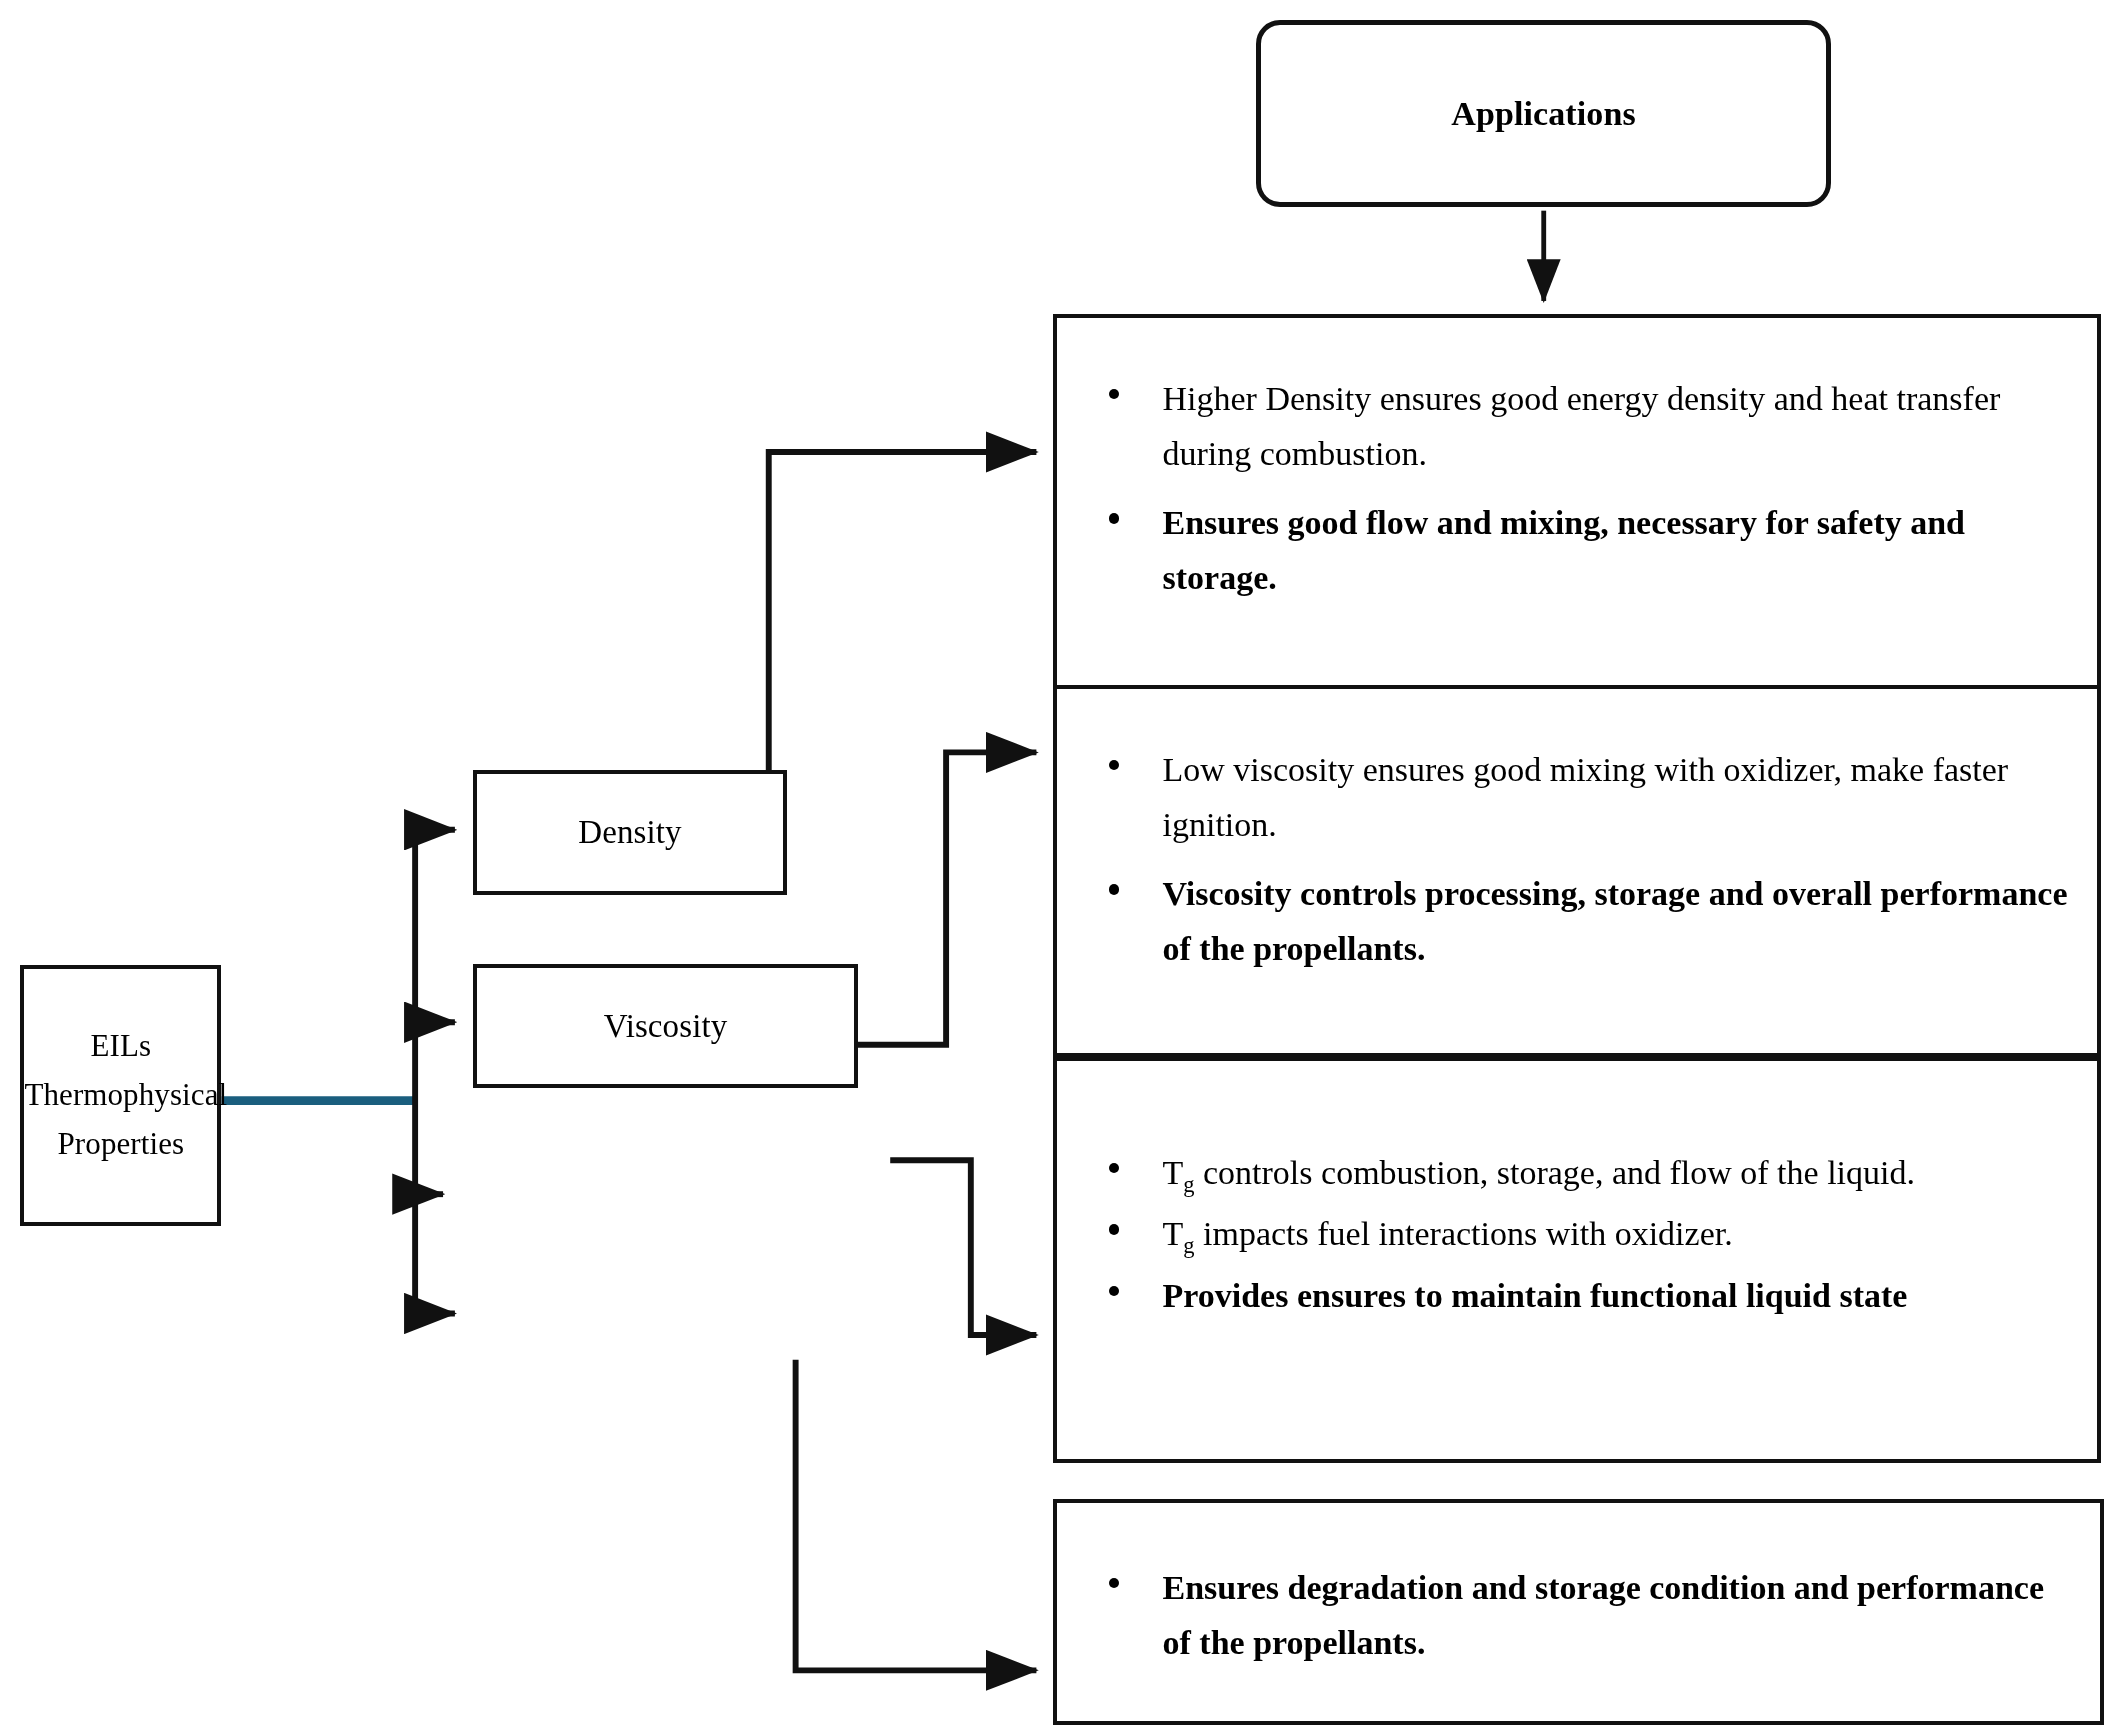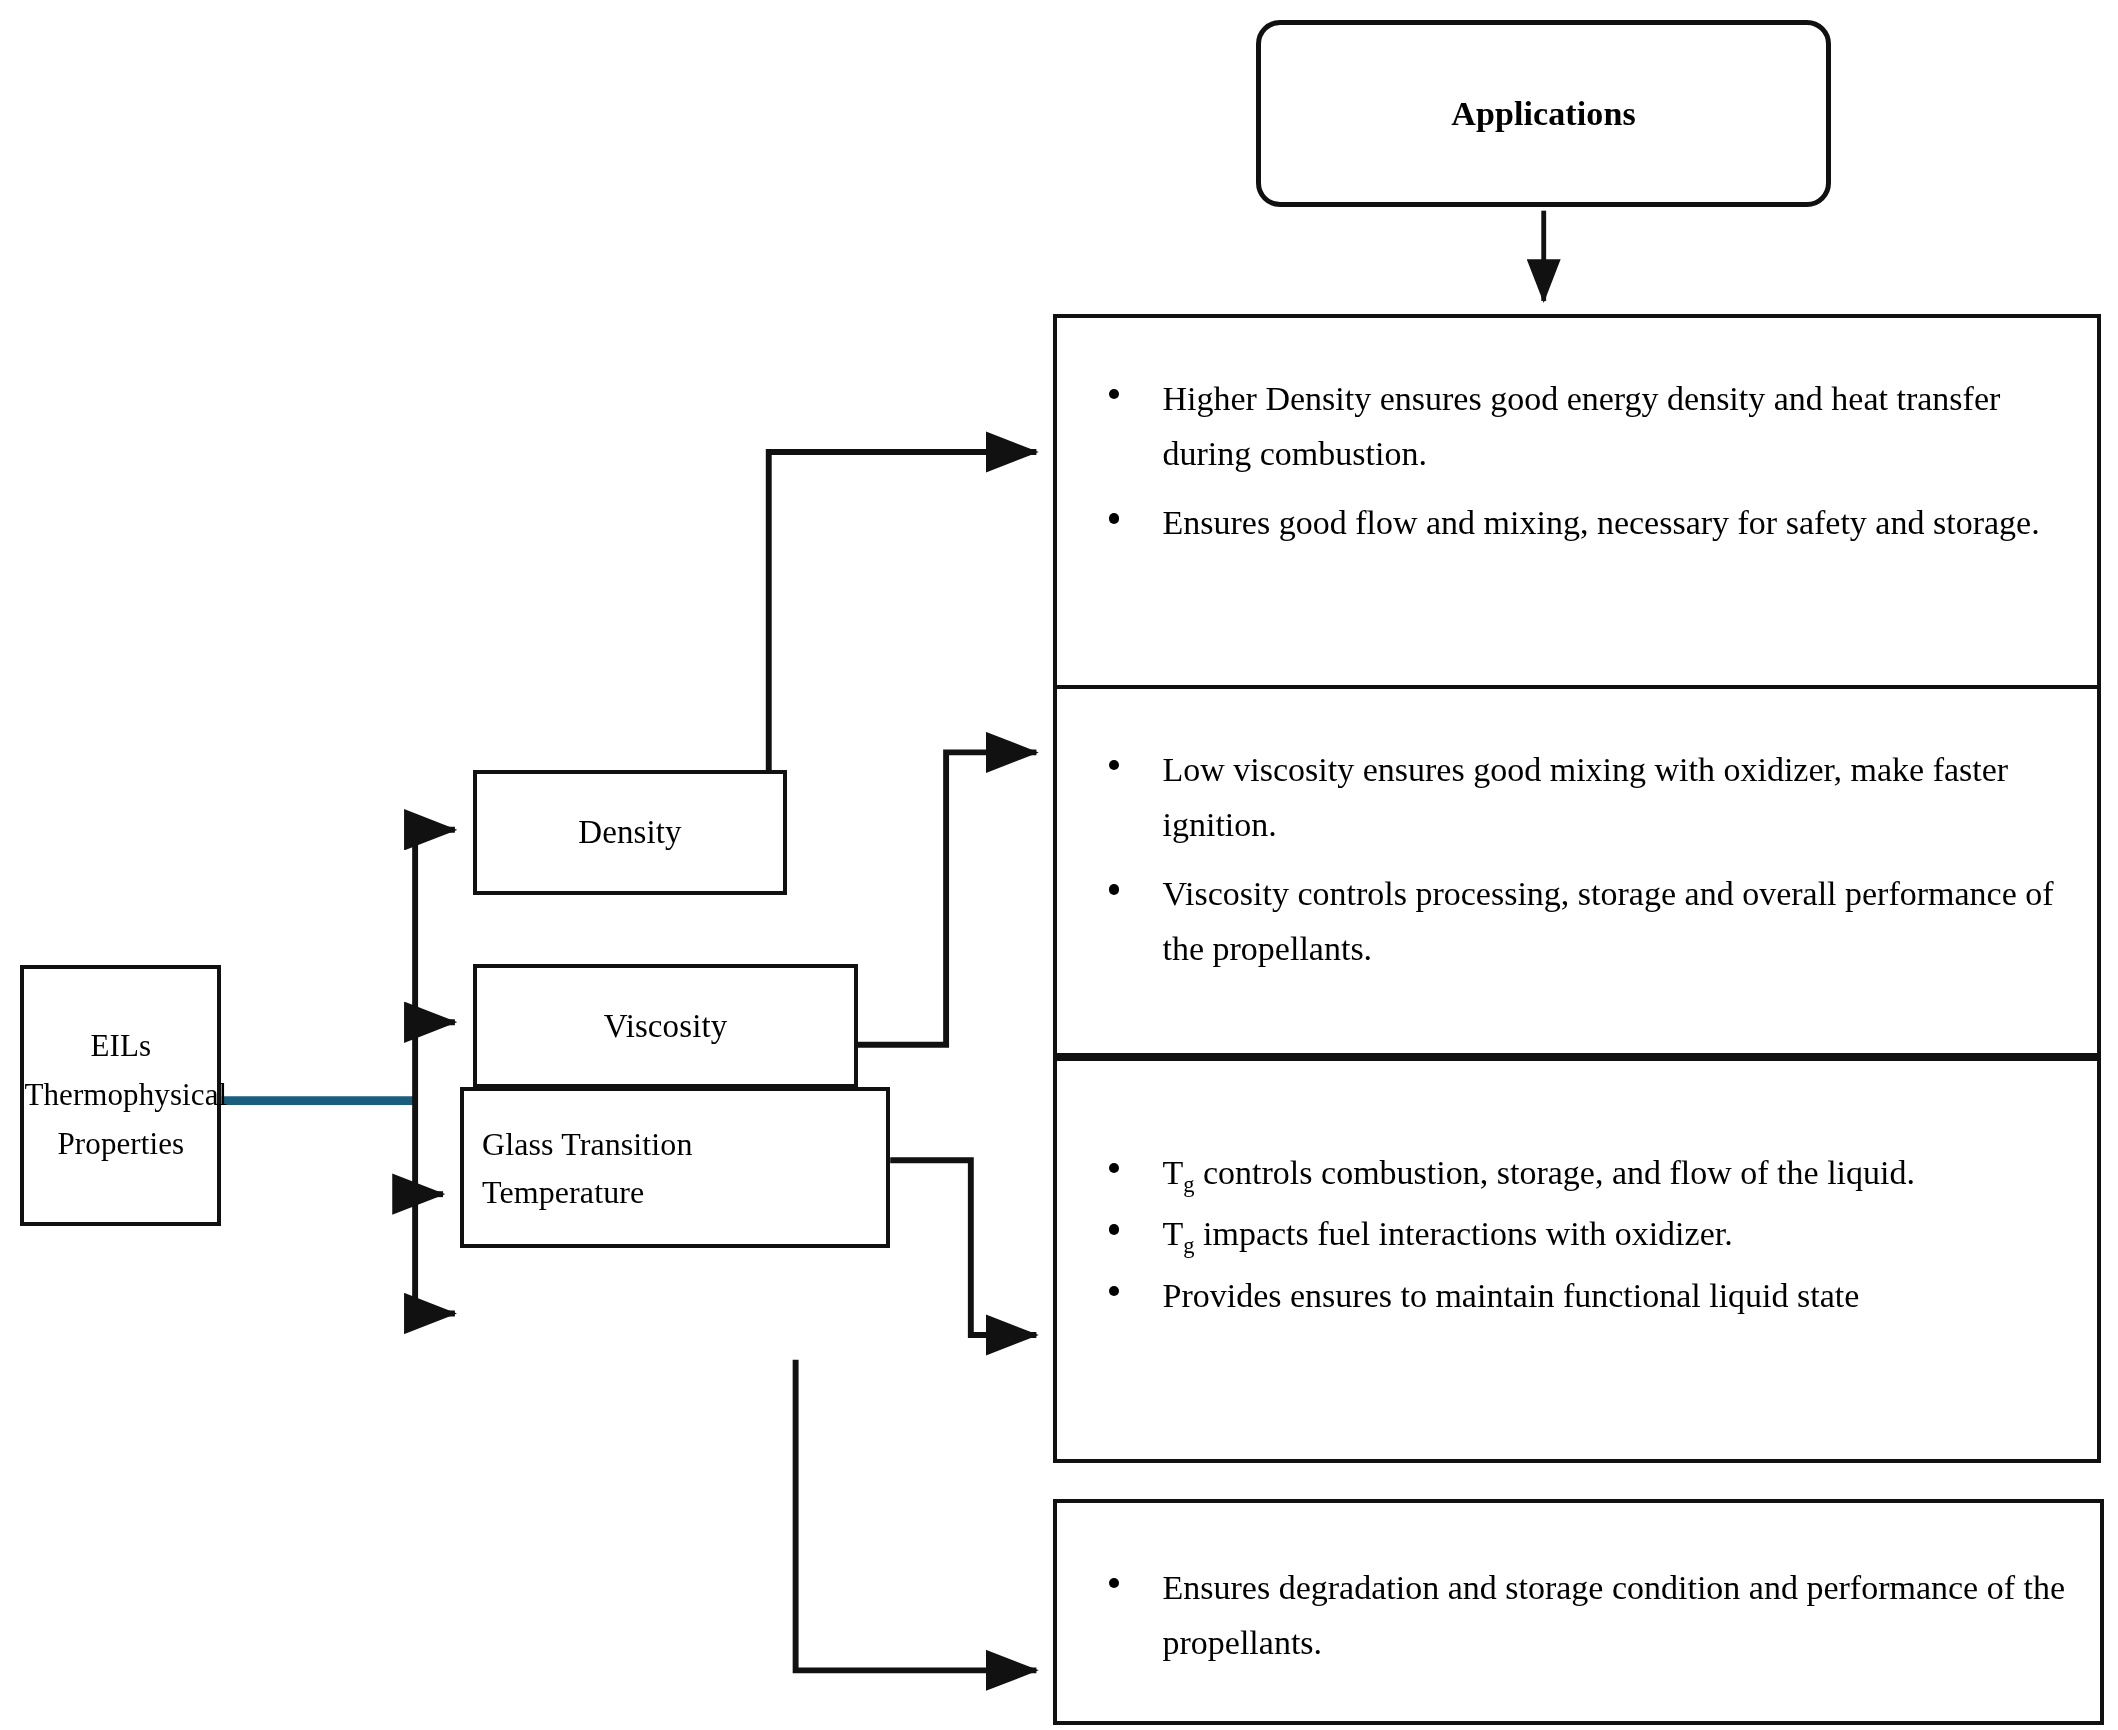--- a/index.html
+++ b/index.html
@@ -96,21 +96,21 @@
     margin: 0;
     padding: 0;
   }
   .bullet-item {
     position: relative;
     padding-left: 84px;
     font-size: 34px;
     line-height: 1.62;
     margin-bottom: 14px;
   }
-  .bullet-item:last-child { margin-bottom: 0; }
+  .bullet-item:last-child { margin-bottom: 0; font-weight: bold; }
   .bullet-item .bullet-dot {
     position: absolute;
     left: 30px;
     top: 0.52em;
     width: 10.7px;
     height: 10.7px;
     background: #000000;
     border-radius: 50%;
   }
   
@@ -168,24 +168,20 @@
   </div>
 
   <div class="node-box" id="node-density">
     <span class="node-label">Density</span>
   </div>
 
   <div class="node-box" id="node-viscosity">
     <span class="node-label">Viscosity</span>
   </div>
 
-  <div class="node-box" id="node-glass">
-    <span class="node-label">Glass Transition
-Temperature</span>
-  </div>
 
 
   <div class="detail-box" id="detail-density">
     <ul class="bullet-list">
         <li class="bullet-item"><span class="bullet-dot"></span><span>Higher Density ensures good energy density and heat transfer during combustion.</span></li>
         <li class="bullet-item"><span class="bullet-dot"></span><span>Ensures good flow and mixing, necessary for safety and storage.</span></li>
       </ul>
   </div>
 
   <div class="detail-box" id="detail-viscosity">

